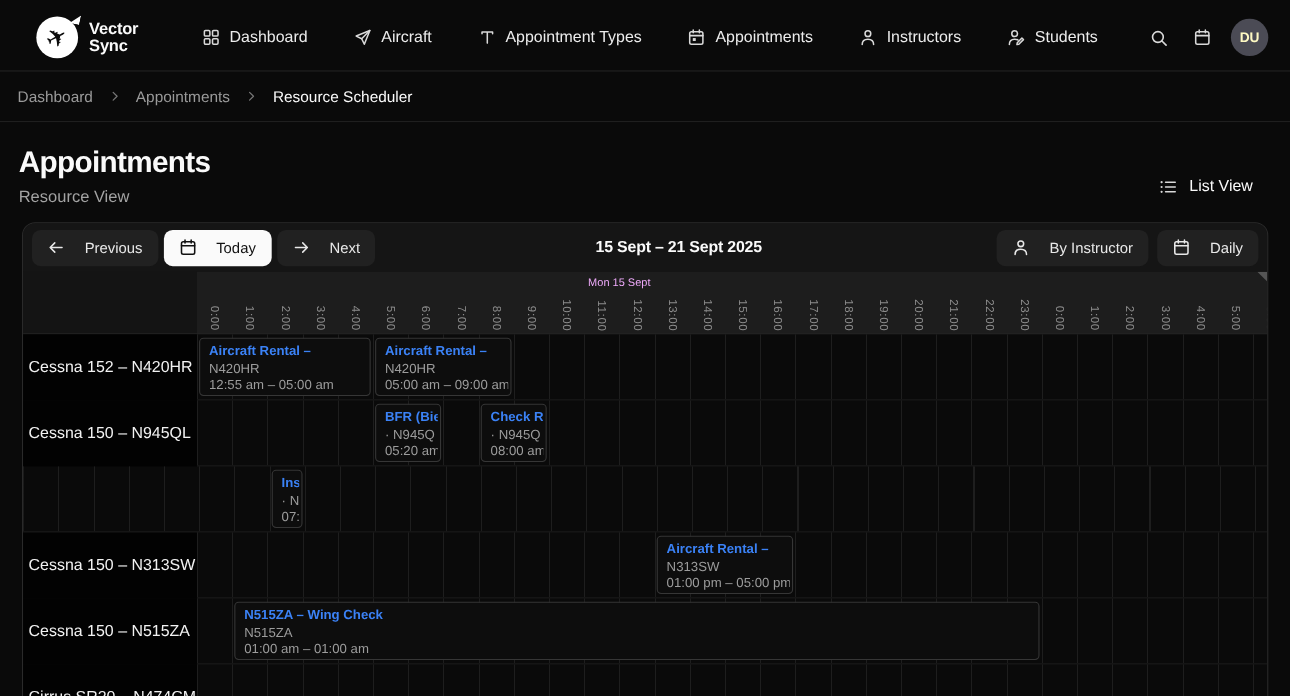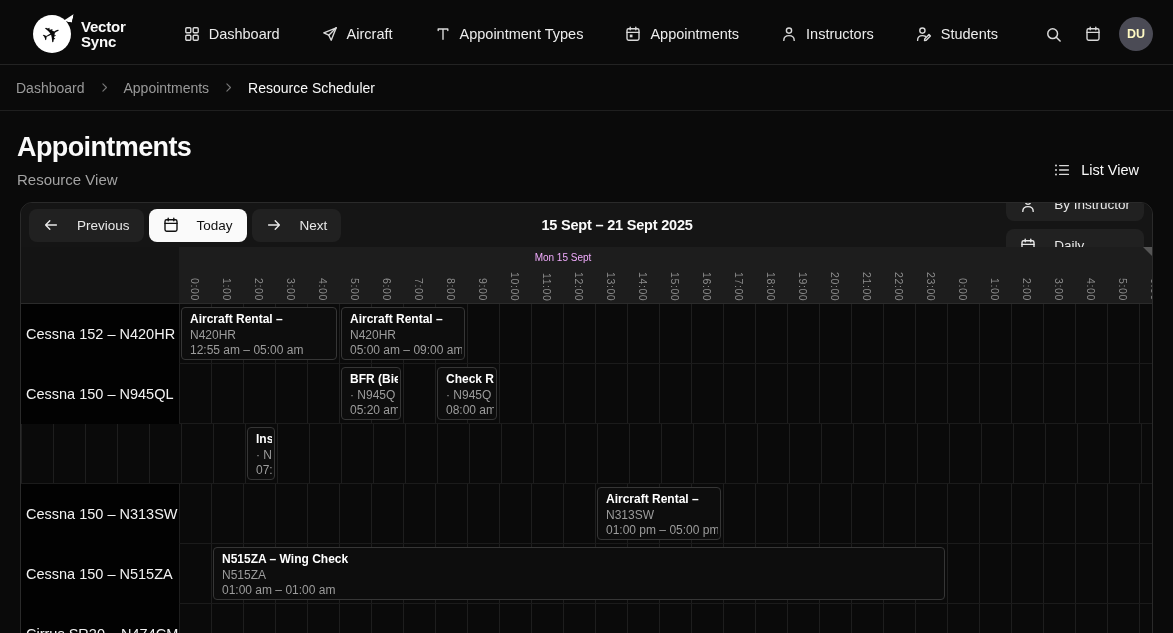--- a/index.html
+++ b/index.html
@@ -36,42 +36,42 @@
   
   .page-head{display:flex;justify-content:space-between;padding:16px 34px 14px 17px;}
   h1{font-size:27px;line-height:32px;font-weight:700;letter-spacing:-0.6px;margin:4px 0 8px;}
   .subtitle{font-size:15px;color:#a3a3a3;}
   .list-view{display:flex;align-items:center;gap:11px;background:none;border:none;color:#fafafa;font-size:14.5px;font-family:inherit;margin-top:24px;cursor:pointer;}
 
   
   .panel{margin:0 20px;border:1px solid var(--border);border-radius:12px;background:var(--surface);overflow:hidden;height:460px;}
   .panel-toolbar{display:flex;align-items:center;height:44px;padding:0 8px;position:relative;background:var(--surface);}
   .tb-left{display:flex;gap:5px;}
-  .tb-right{margin-left:auto;display:flex;gap:8px;flex-direction:column;}
+  .tb-right{margin-left:auto;display:flex;gap:8px;}
   .btn{display:inline-flex;align-items:center;gap:18px;height:33px;padding:0 14px;border-radius:8px;background:var(--button_bg);color:var(--button_fg);border:none;font-size:13.5px;font-family:inherit;cursor:pointer;white-space:nowrap;}
   .btn .icon{color:inherit;}
   .btn-today{background:var(--today_bg);color:var(--today_fg);font-weight:400;}
   .date-range{position:absolute;left:52.7%;transform:translateX(-50%);font-weight:700;font-size:14.5px;letter-spacing:-0.2px;}
 
   .sched-header{display:flex;height:57px;border-bottom:1px solid #2b2b2b;}
   .corner{width:158px;flex:none;background:#141414;}
   .timeline-head{flex:1;background:var(--header_band);position:relative;overflow:hidden;}
   .timeline-head::after{content:"";position:absolute;top:0;right:0;border-left:9px solid transparent;border-top:9px solid #555;}
   .day-label{position:absolute;top:5px;left:0;width:768px;text-align:center;font-size:10px;color:#f0abfc;}
   .time-row{position:absolute;bottom:2px;left:0;display:flex;align-items:flex-end;}
   .time-cell{width:32px;flex:none;display:flex;justify-content:center;}
   .time-cell span{writing-mode:vertical-rl;font-size:10.5px;color:#8c8c8c;letter-spacing:0.6px;}
 
   .sched-body{background:var(--bg);}
   .res-row{display:flex;height:60px;}
   .res-label{width:158px;flex:none;background:#020202;display:flex;align-items:center;padding-left:5px;font-size:14.5px;color:#f2f2f2;}
   .row-track{flex:1;position:relative;border-bottom:1px solid #1b1b1b;background-image:repeating-linear-gradient(to right,var(--gridline) 0 1px,transparent 1px 32px);cursor:pointer;}
   .event{position:absolute;top:3px;height:53px;background:var(--block_bg);border:1px solid var(--block_border);border-radius:4px;padding:4px 2px 4px 8px;overflow:hidden;cursor:pointer;}
   .event div{white-space:nowrap;overflow:hidden;font-size:12px;line-height:15.5px;color:#9c9c9c;}
-  .event .ev-title{color:#ffffff;font-weight:700;}
+  .event .ev-title{color:#3b82f6;font-weight:700;}
 </style>
 </head>
 <body>
 
 <header class="topnav">
   <div class="brand">
     <div class="logo-circle">
       <span class="logo-plane"></span>
     </div>
     <div class="brand-text">

